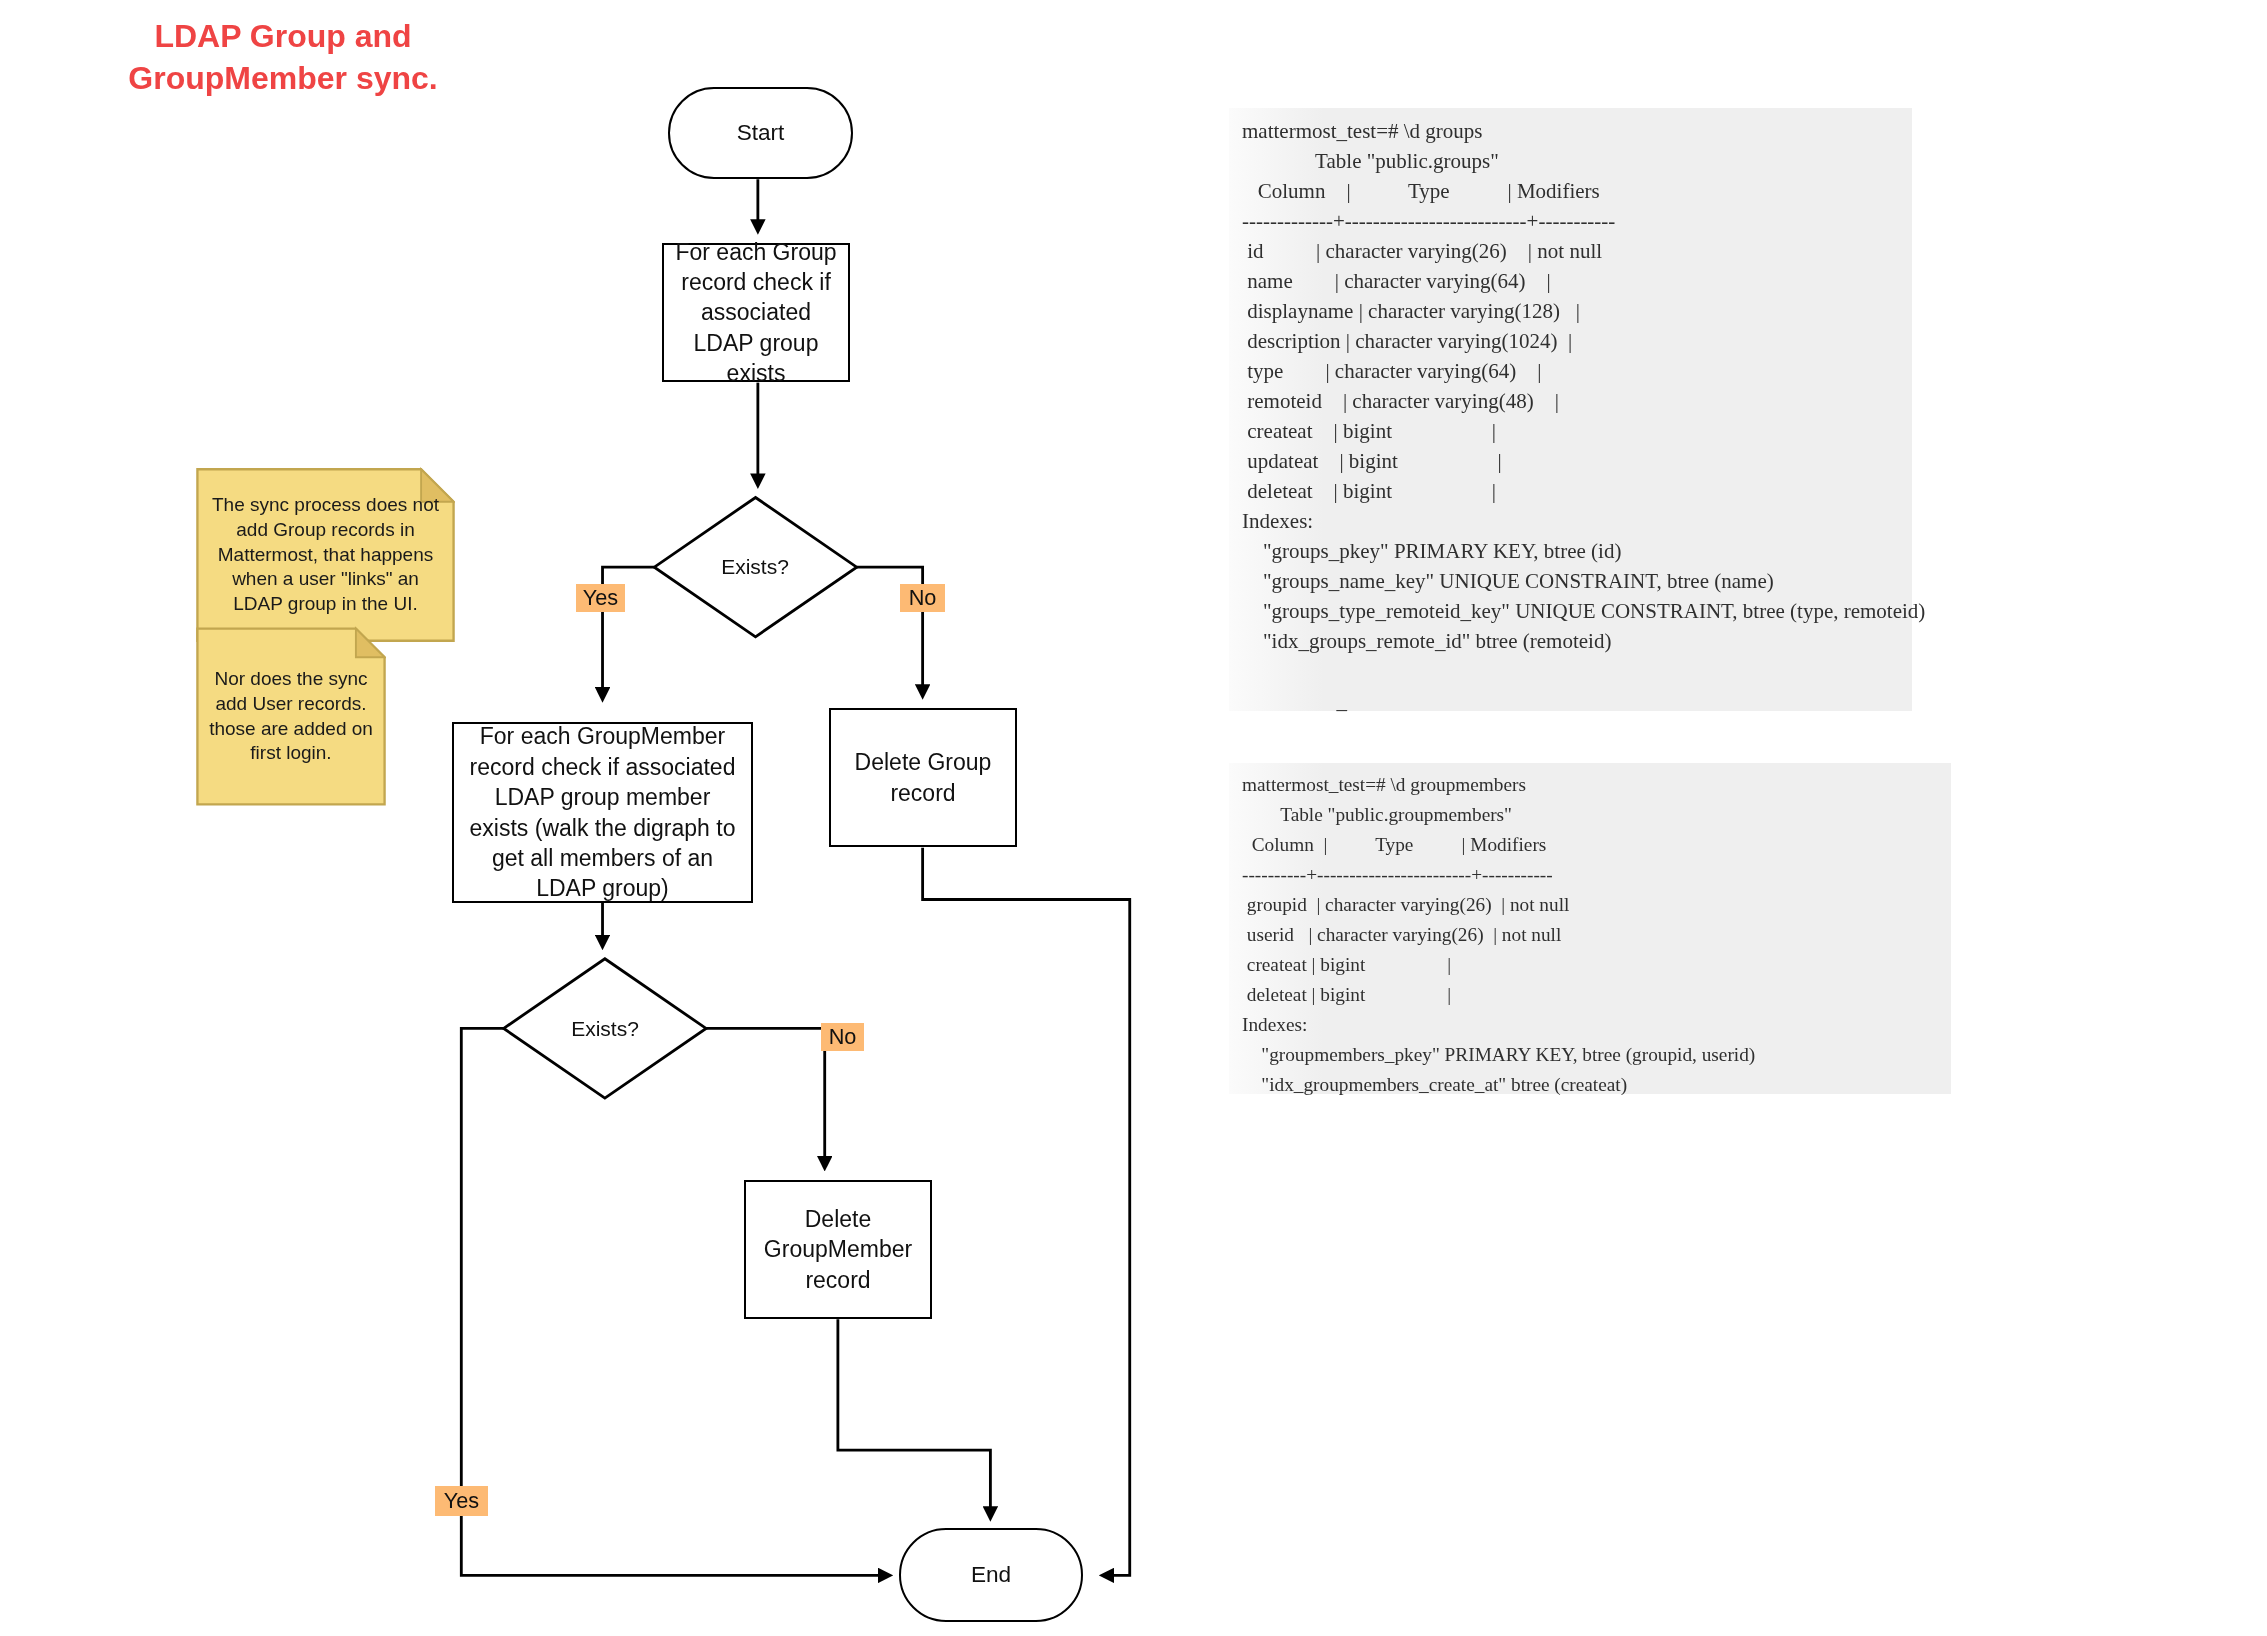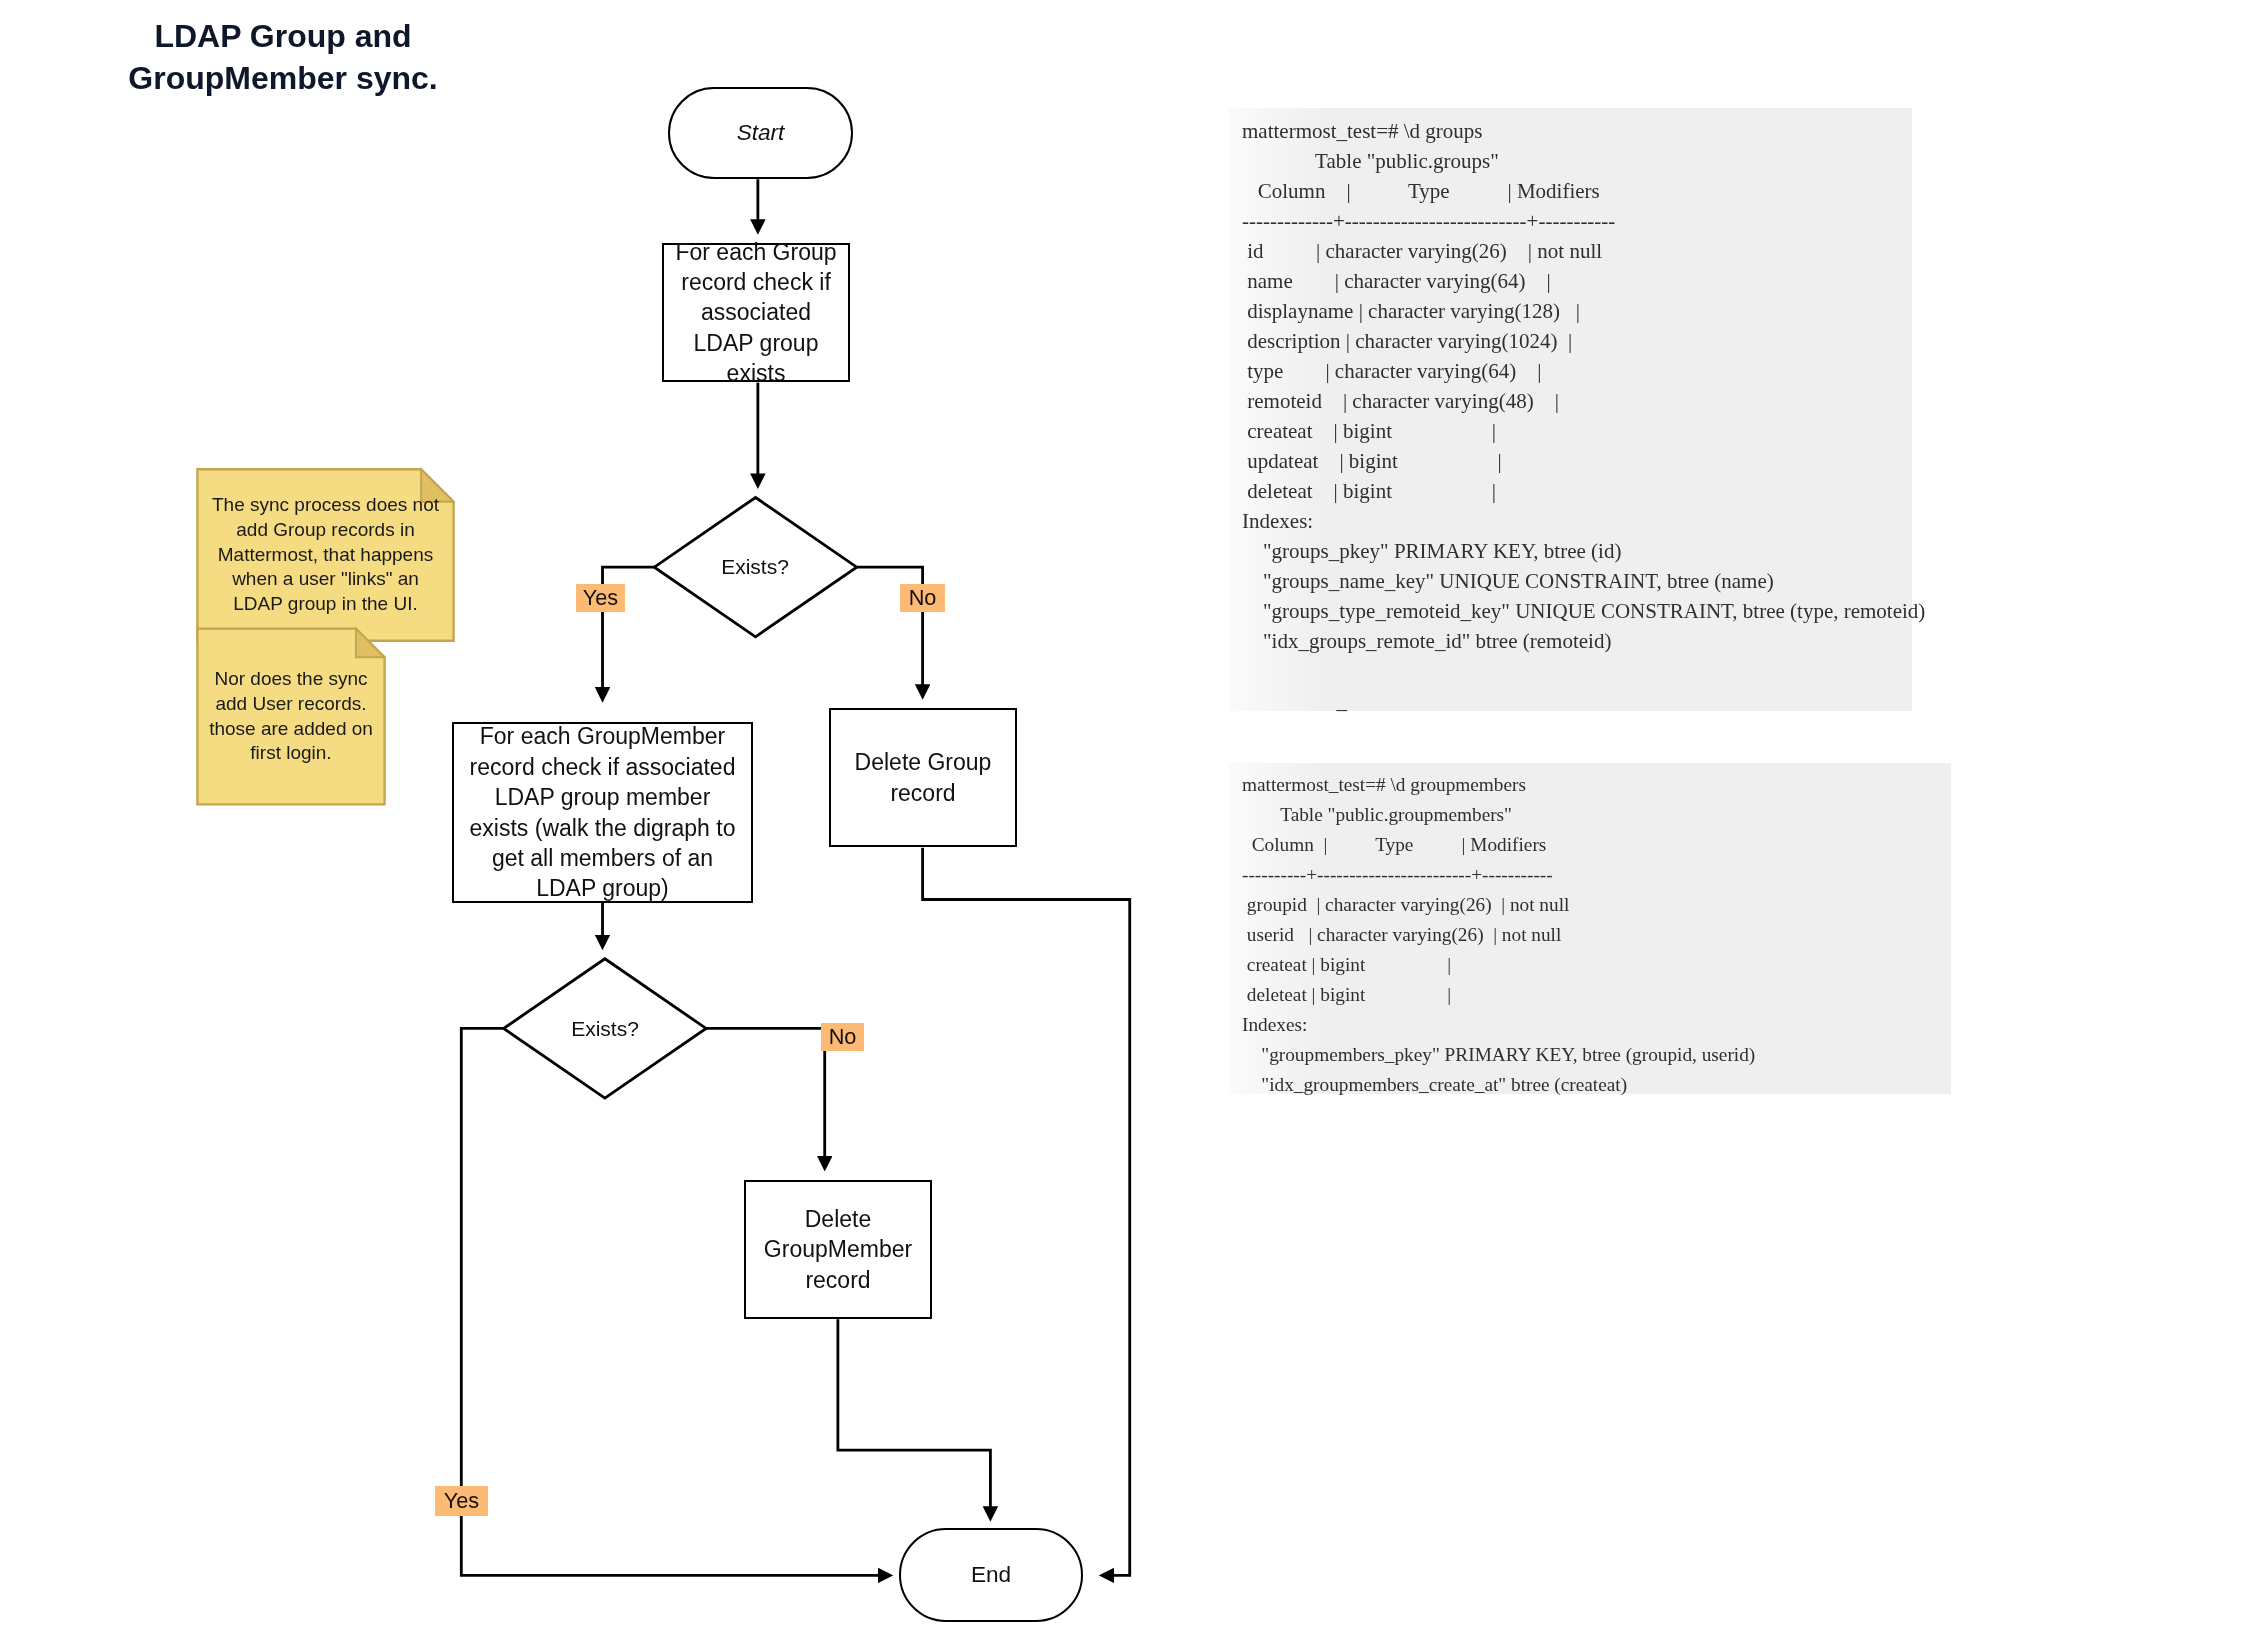--- a/index.html
+++ b/index.html
@@ -6,30 +6,30 @@
   body{
     width:2267px;height:1637px;position:relative;background:#ffffff;
     font-family:"Liberation Sans", sans-serif;color:#000;
     overflow:hidden;
   }
   .abs{position:absolute;}
   
   #page-title{
     left:104px;top:15px;width:358px;
     font-size:32px;font-weight:bold;line-height:1.32;text-align:center;
-    color:#0f172a;
+    color:#ef4444;
   }
   
   .node{
     background:#fff;border:2.8px solid #000;box-sizing:border-box;
     display:flex;align-items:center;justify-content:center;
     text-align:center;font-size:23px;line-height:1.32;color:#111;
   }
   .terminator{border-radius:47px;font-size:22.6px;}
-  #node-start{left:668px;top:87px;width:185px;height:92px;font-style:italic;}
+  #node-start{left:668px;top:87px;width:185px;height:92px;}
   #node-check-group{left:662px;top:243px;width:188px;height:139px;padding:0 7.5px;}
   #node-check-groupmember{left:452px;top:711px;width:301px;height:181px;padding:0 8.5px;margin-top:11px;}
   #node-delete-group{left:829px;top:708px;width:188px;height:139px;padding:8px 19px;}
   #node-delete-groupmember{left:744px;top:1180px;width:188px;height:139px;padding:0 26px;}
   #node-end{left:899px;top:1528px;width:184px;height:94px;}
   .diamond-text{
     display:flex;align-items:center;justify-content:center;
     font-size:21px;color:#111;pointer-events:none;
   }
   #diamond1-text{left:654px;top:497px;width:202px;height:139px;}

